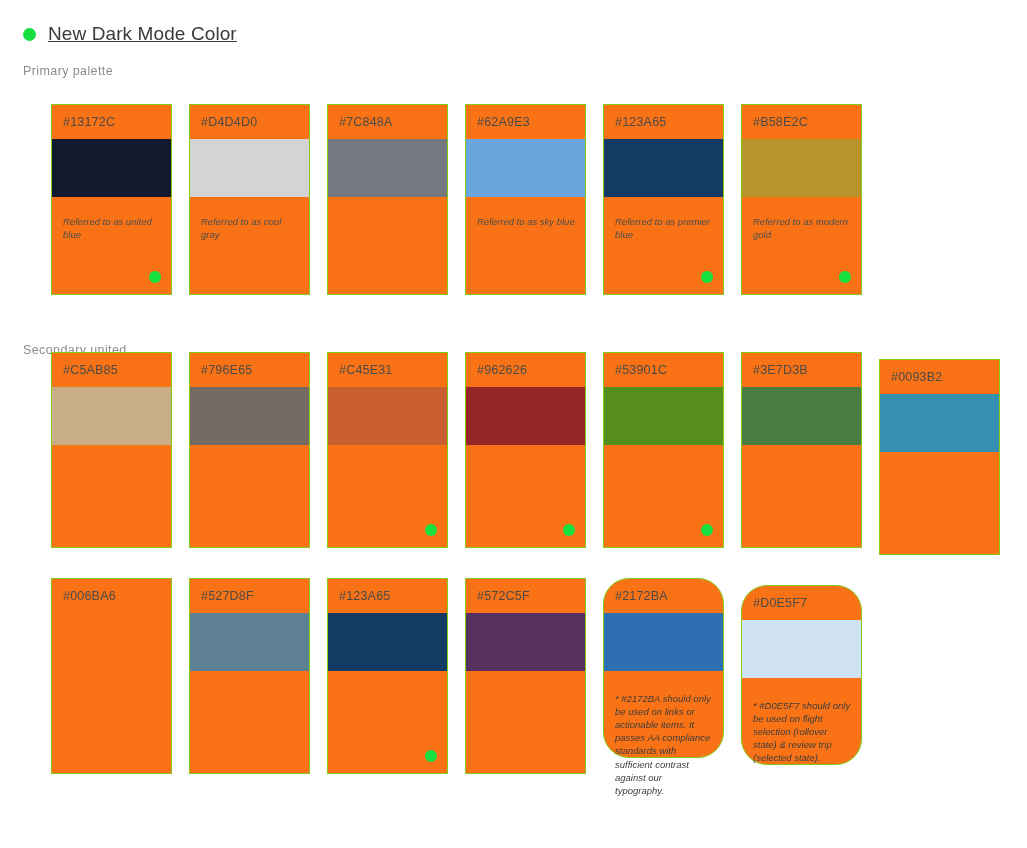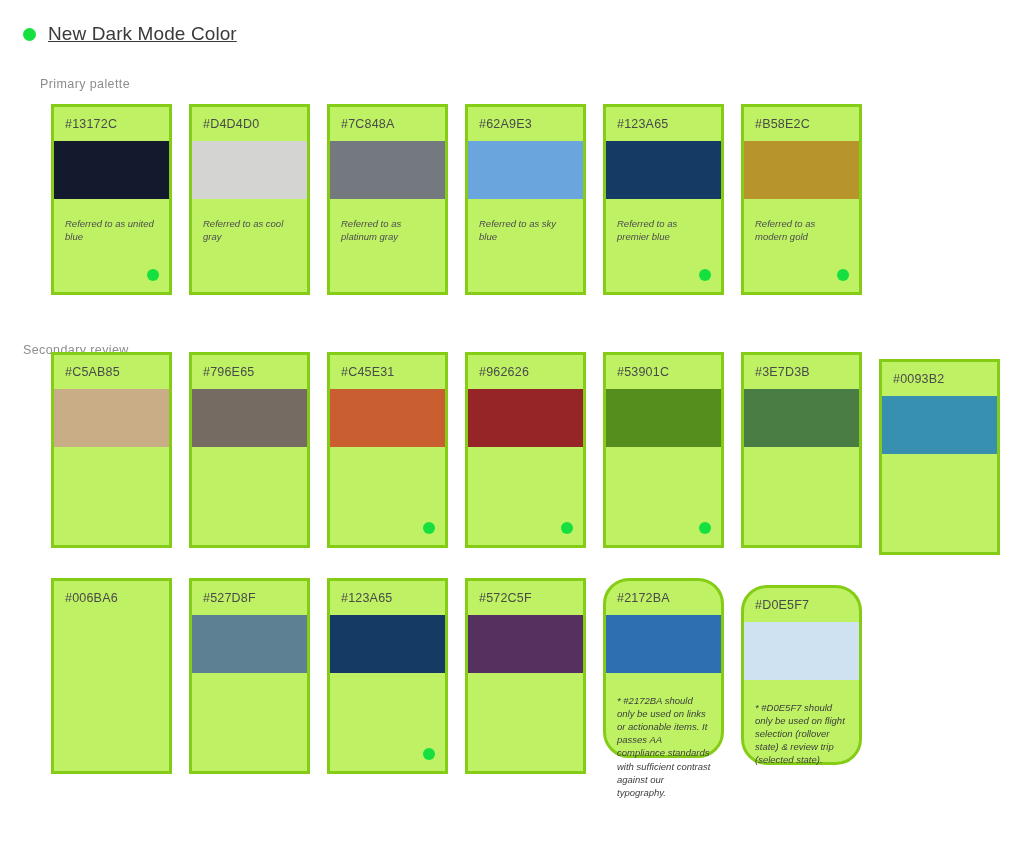--- a/index.html
+++ b/index.html
@@ -43,21 +43,21 @@
 
   
   .section-label {
     position: absolute;
     left: 23px;
     font-size: 12.5px;
     color: #8d8d8d;
     letter-spacing: 0.4px;
     white-space: nowrap;
   }
-  #label-primary   { top: 77px; margin-left: 17px; }
+  #label-primary   { top: 64px; }
   #label-secondary { top: 343px; }
 
   
   .row {
     position: absolute;
     left: 51px;
     display: flex;
     align-items: flex-start;
   }
   #row-primary    { top: 104px; }
@@ -68,22 +68,22 @@
     width: 121px;
     margin-right: 17px;
     flex: 0 0 auto;
   }
   .cell:last-child { margin-right: 0; }
 
   
   .card {
     width: 121px;
     box-sizing: border-box;
-    border: 3px solid #84cc16;
-    background: #bef264;
+    border: 1px solid #84cc16;
+    background: #f97316;
     display: flex;
     flex-direction: column;
   }
   .card.h-primary   { height: 191px; }
   .card.h-secondary { height: 196px; }
   .card.h-note      { height: 180px; border-radius: 26px; }
   .card.nudge       { margin-top: 7px; }
 
   .card-head {
     height: 34px;
@@ -137,21 +137,21 @@
 </style>
 </head>
 <body>
 
 <div class="title-row">
   <span class="title-dot"></span>
   <span class="title-text">New Dark Mode Color</span>
 </div>
 
 <div class="section-label" id="label-primary">Primary palette</div>
-<div class="section-label" id="label-secondary">Secondary review</div>
+<div class="section-label" id="label-secondary">Secondary united</div>
 
 <div class="row" id="row-primary">
     <div class="cell">
       <div class="card h-primary">
         <div class="card-head">
           <span class="hex">#13172C</span>
         </div>
         <div class="swatch" style="background: rgb(20, 26, 46);"></div>
         <div class="card-body">
           <div class="desc">Referred to as united blue</div>
@@ -169,23 +169,20 @@
           <div class="desc">Referred to as cool gray</div>
         </div>
       </div>
     </div>
     <div class="cell">
       <div class="card h-primary">
         <div class="card-head">
           <span class="hex">#7C848A</span>
         </div>
         <div class="swatch" style="background: rgb(116, 121, 127);"></div>
-        <div class="card-body">
-          <div class="desc">Referred to as platinum gray</div>
-        </div>
       </div>
     </div>
     <div class="cell">
       <div class="card h-primary">
         <div class="card-head">
           <span class="hex">#62A9E3</span>
         </div>
         <div class="swatch" style="background: rgb(107, 165, 221);"></div>
         <div class="card-body">
           <div class="desc">Referred to as sky blue</div>

